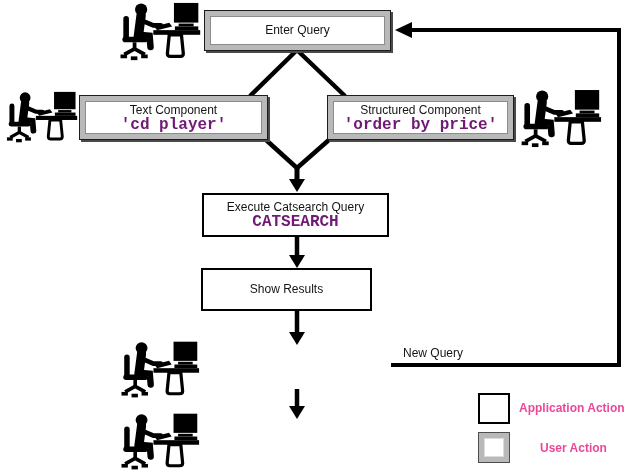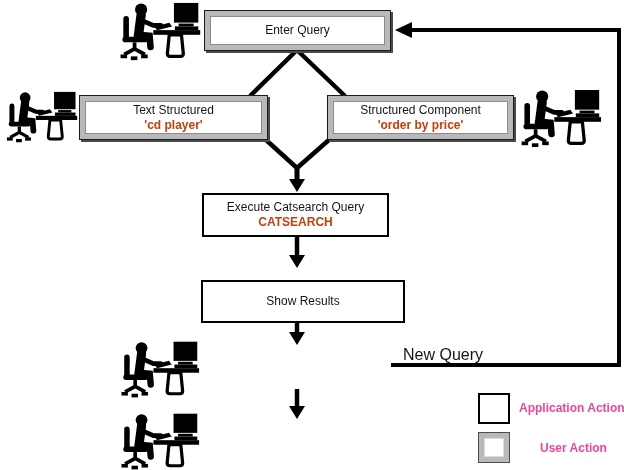--- a/index.html
+++ b/index.html
@@ -21,24 +21,24 @@
     border:1px solid #8c8c8c; background:#ffffff;
     display:flex; flex-direction:column; align-items:center; justify-content:center;
   }
   
   .node.app {
     border:2px solid #000; background:#ffffff;
     display:flex; flex-direction:column; align-items:center; justify-content:center;
   }
 
   .lbl  { font-size:12px; color:#141414; line-height:15px; white-space:nowrap; }
-  .code { font-family:Liberation Sans, sans-serif; font-weight:bold;
-          font-size:12px; color:#c2410c; line-height:15px; white-space:nowrap; }
+  .code { font-family:Liberation Mono, monospace; font-weight:bold;
+          font-size:16px; color:#701a75; line-height:15px; white-space:nowrap; }
 
-  .edge-label { position:absolute; font-size:16px; color:#141414; white-space:nowrap; }
+  .edge-label { position:absolute; font-size:12px; color:#141414; white-space:nowrap; }
 
   .person { position:absolute; }
 
   
   .legend-swatch { position:absolute; box-sizing:border-box; }
   .legend-swatch.app  { border:2px solid #000; background:#ffffff; }
   .legend-swatch.user { border:1px solid #4d4d4d; background:#b9b9b9; padding:5px; }
   .legend-swatch.user .inner { width:100%; height:100%; box-sizing:border-box;
         background:#ffffff; border:1px solid #dcdcdc; }
   .legend-label { position:absolute; font-size:12px; font-weight:bold; color:#ec4899; white-space:nowrap; }
@@ -114,38 +114,38 @@
     </svg>
 
   <div class="node user" style="left:204px;top:10px;width:187px;height:41px">
     <div class="inner">
       <span class="lbl">Enter Query</span>
     </div>
   </div>
 
   <div class="node user" style="left:79px;top:95px;width:189px;height:45px">
     <div class="inner">
-      <span class="lbl">Text Structured</span>
+      <span class="lbl">Text Component</span>
       <span class="code">'cd player'</span>
     </div>
   </div>
 
   <div class="node app" style="left:202px;top:193px;width:187px;height:44px">
     <span class="lbl">Execute Catsearch Query</span>
     <span class="code">CATSEARCH</span>
   </div>
 
   <div class="node user" style="left:327px;top:95px;width:187px;height:45px">
     <div class="inner">
       <span class="lbl">Structured Component</span>
       <span class="code">'order by price'</span>
     </div>
   </div>
 
-  <div class="node app" style="left:201px;top:280px;width:204px;height:43px">
+  <div class="node app" style="left:201px;top:268px;width:171px;height:43px">
     <span class="lbl">Show Results</span>
   </div>
 
 
 
   <span class="edge-label" style="left:403px;top:346px">New Query</span>
 
   <div class="legend-swatch app" style="left:478px;top:393px;width:32px;height:31px"></div>
   <span class="legend-label" style="left:519px;top:401px">Application Action</span>
 

